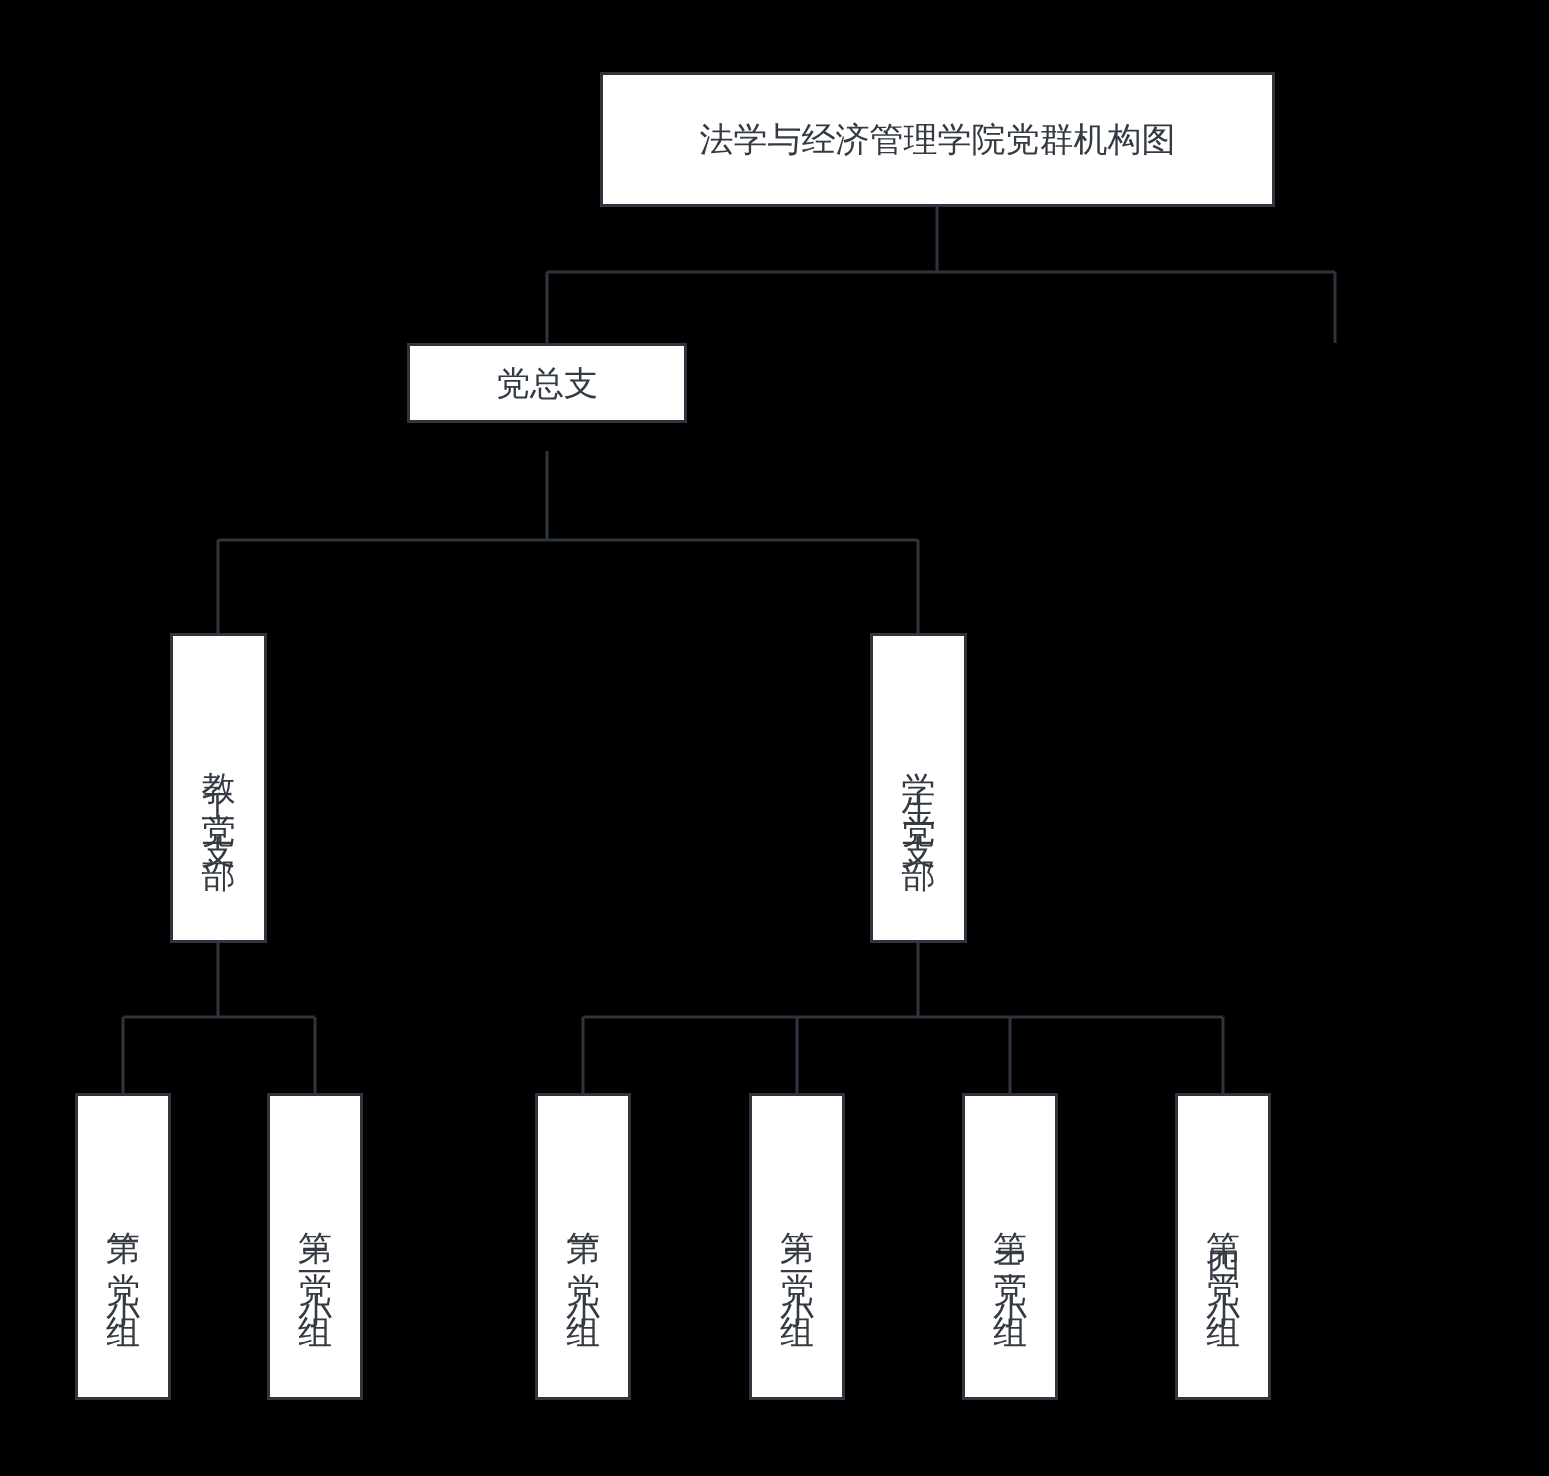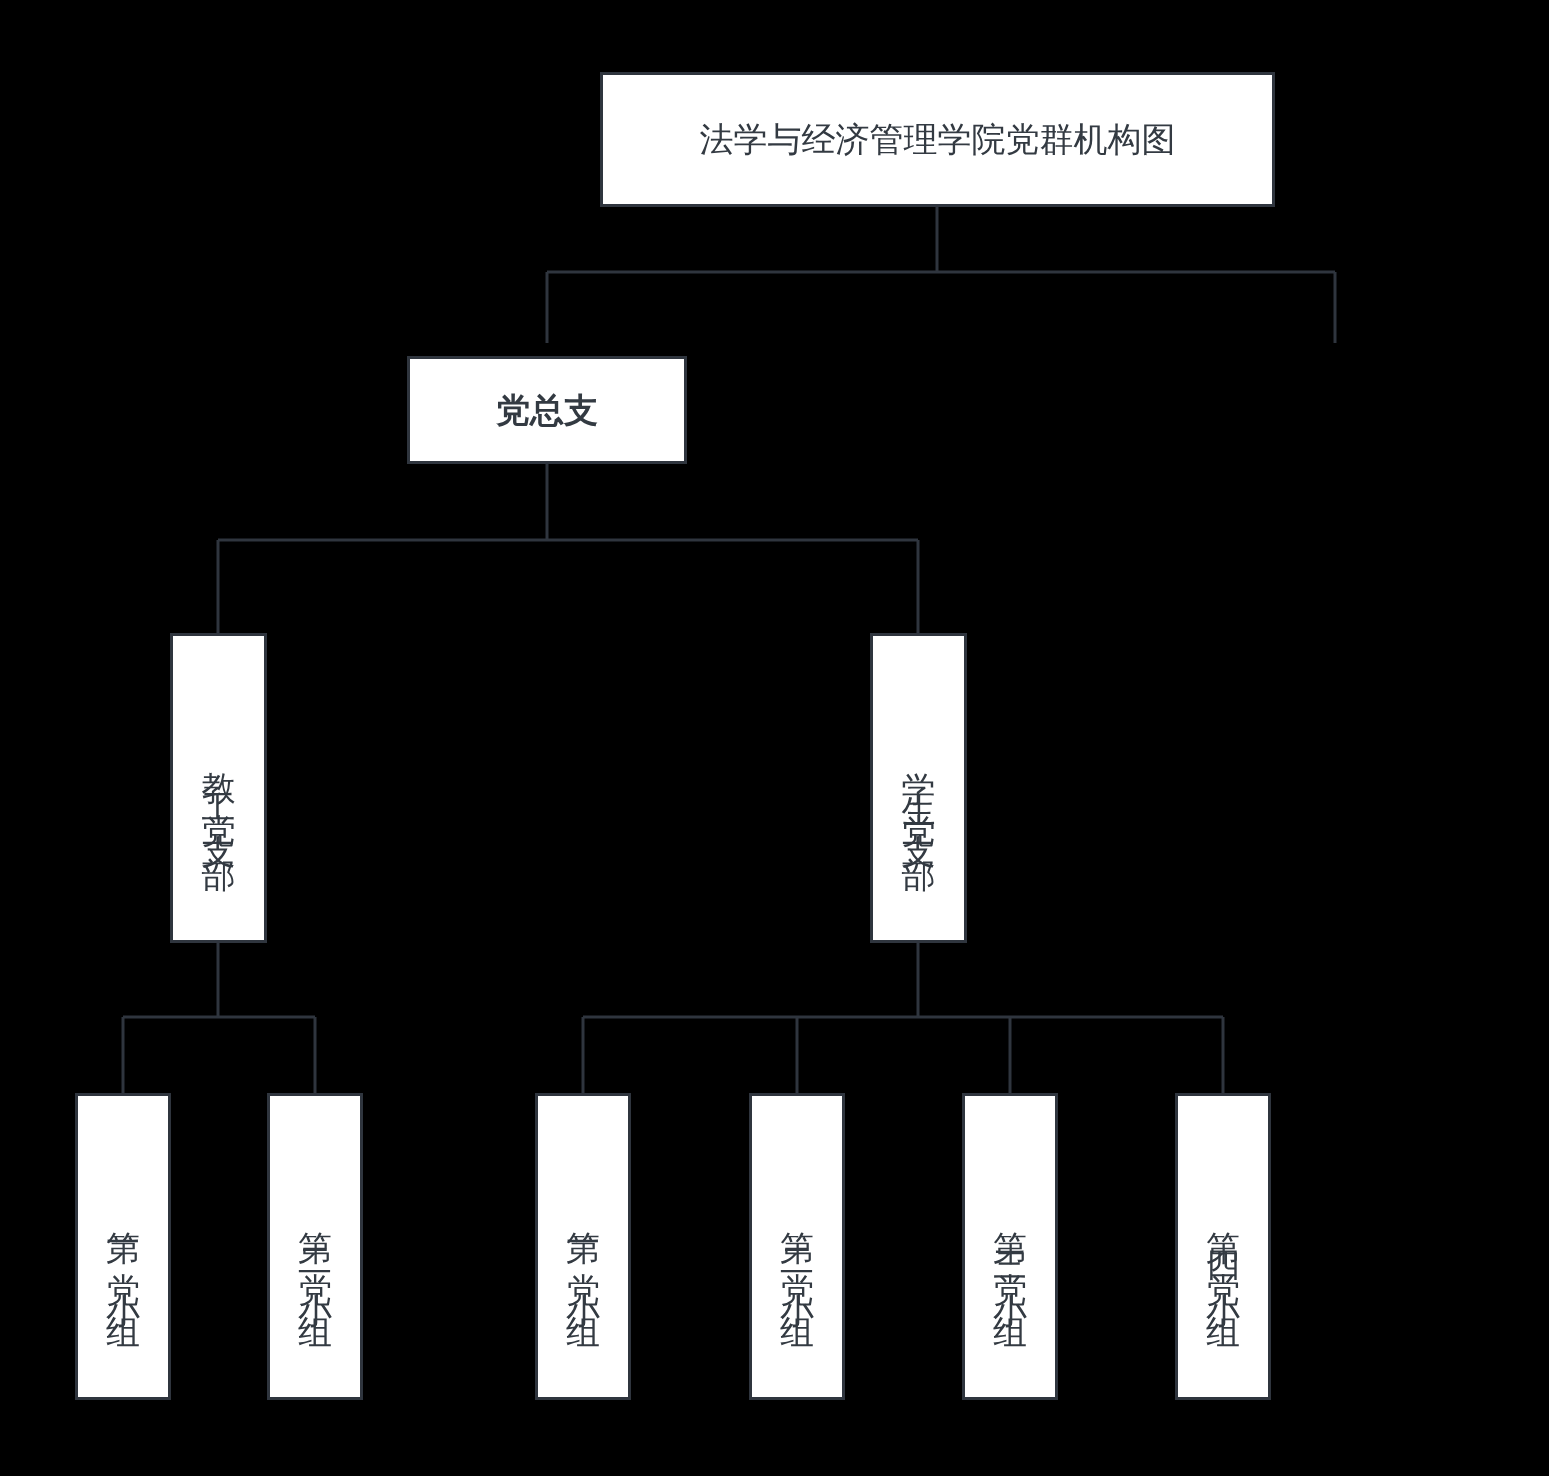--- a/index.html
+++ b/index.html
@@ -56,21 +56,21 @@
 
     <path d="M547 451 V540 M218 540 H918 M218 540 V633 M918 540 V633" stroke="#2f353e" stroke-width="3" fill="none"></path>
 
     <path d="M218 943 V1017 M123 1017 H315 M123 1017 V1093 M315 1017 V1093" stroke="#2f353e" stroke-width="3" fill="none"></path>
 
     <path d="M918 943 V1017 M583 1017 H1223 M583 1017 V1093 M797 1017 V1093 M1010 1017 V1093 M1223 1017 V1093" stroke="#2f353e" stroke-width="3" fill="none"></path>
   </svg>
 
   <div class="node" style="left:600px; top:72px; width:675px; height:135px;">法学与经济管理学院党群机构图</div>
 
-  <div class="node" style="left:407px; top:356px; width:280px; height:108px;font-weight:bold;">党总支</div>
+  <div class="node" style="left:407px; top:343px; width:280px; height:80px;">党总支</div>
 
 
   <div class="node vertical" style="left:170px; top:633px; width:97px; height:310px;">教工党支部</div>
 
   <div class="node vertical" style="left:870px; top:633px; width:97px; height:310px;">学生党支部</div>
 
   <div class="node vertical" style="left:75px; top:1093px; width:96px; height:307px;">第一党小组</div>
 
   <div class="node vertical" style="left:267px; top:1093px; width:96px; height:307px;">第二党小组</div>
 

